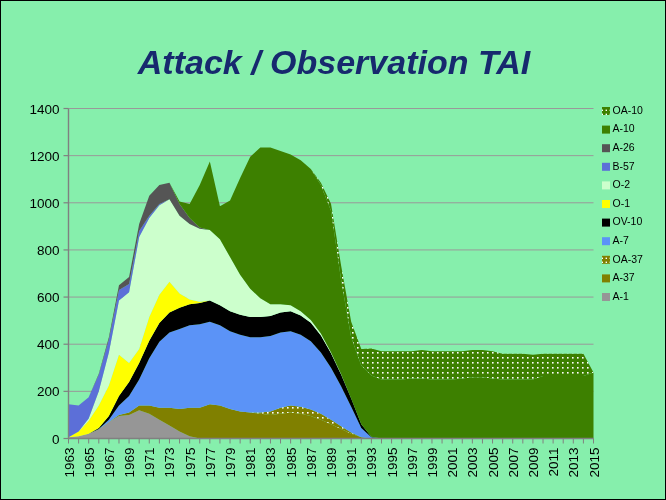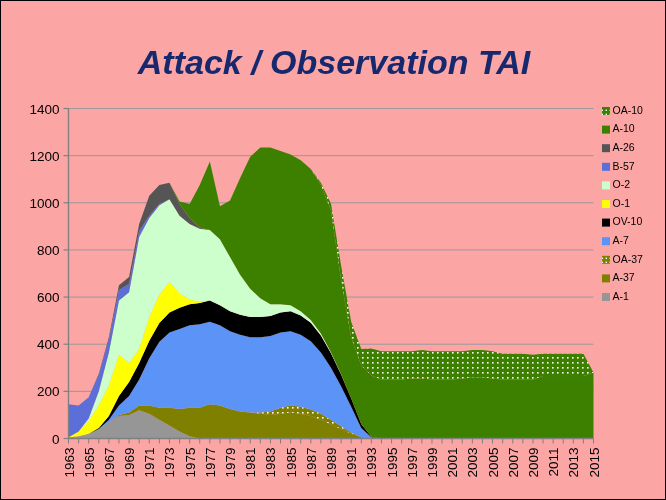--- a/index.html
+++ b/index.html
@@ -12,21 +12,21 @@
     height: 500px;
     font-family: "Liberation Sans", sans-serif;
     overflow: hidden;
     position: relative;
   }
   #chart-root {
     position: absolute;
     left: 0; top: 0;
     width: 666px;
     height: 500px;
-    background: #fca5a5;
+    background: #86efac;
     border: 1px solid #000000;
     box-sizing: border-box;
   }
   #chart-title {
     position: absolute;
     left: 0;
     top: 42px;
     width: 666px;
     text-align: center;
     font-size: 34px;

